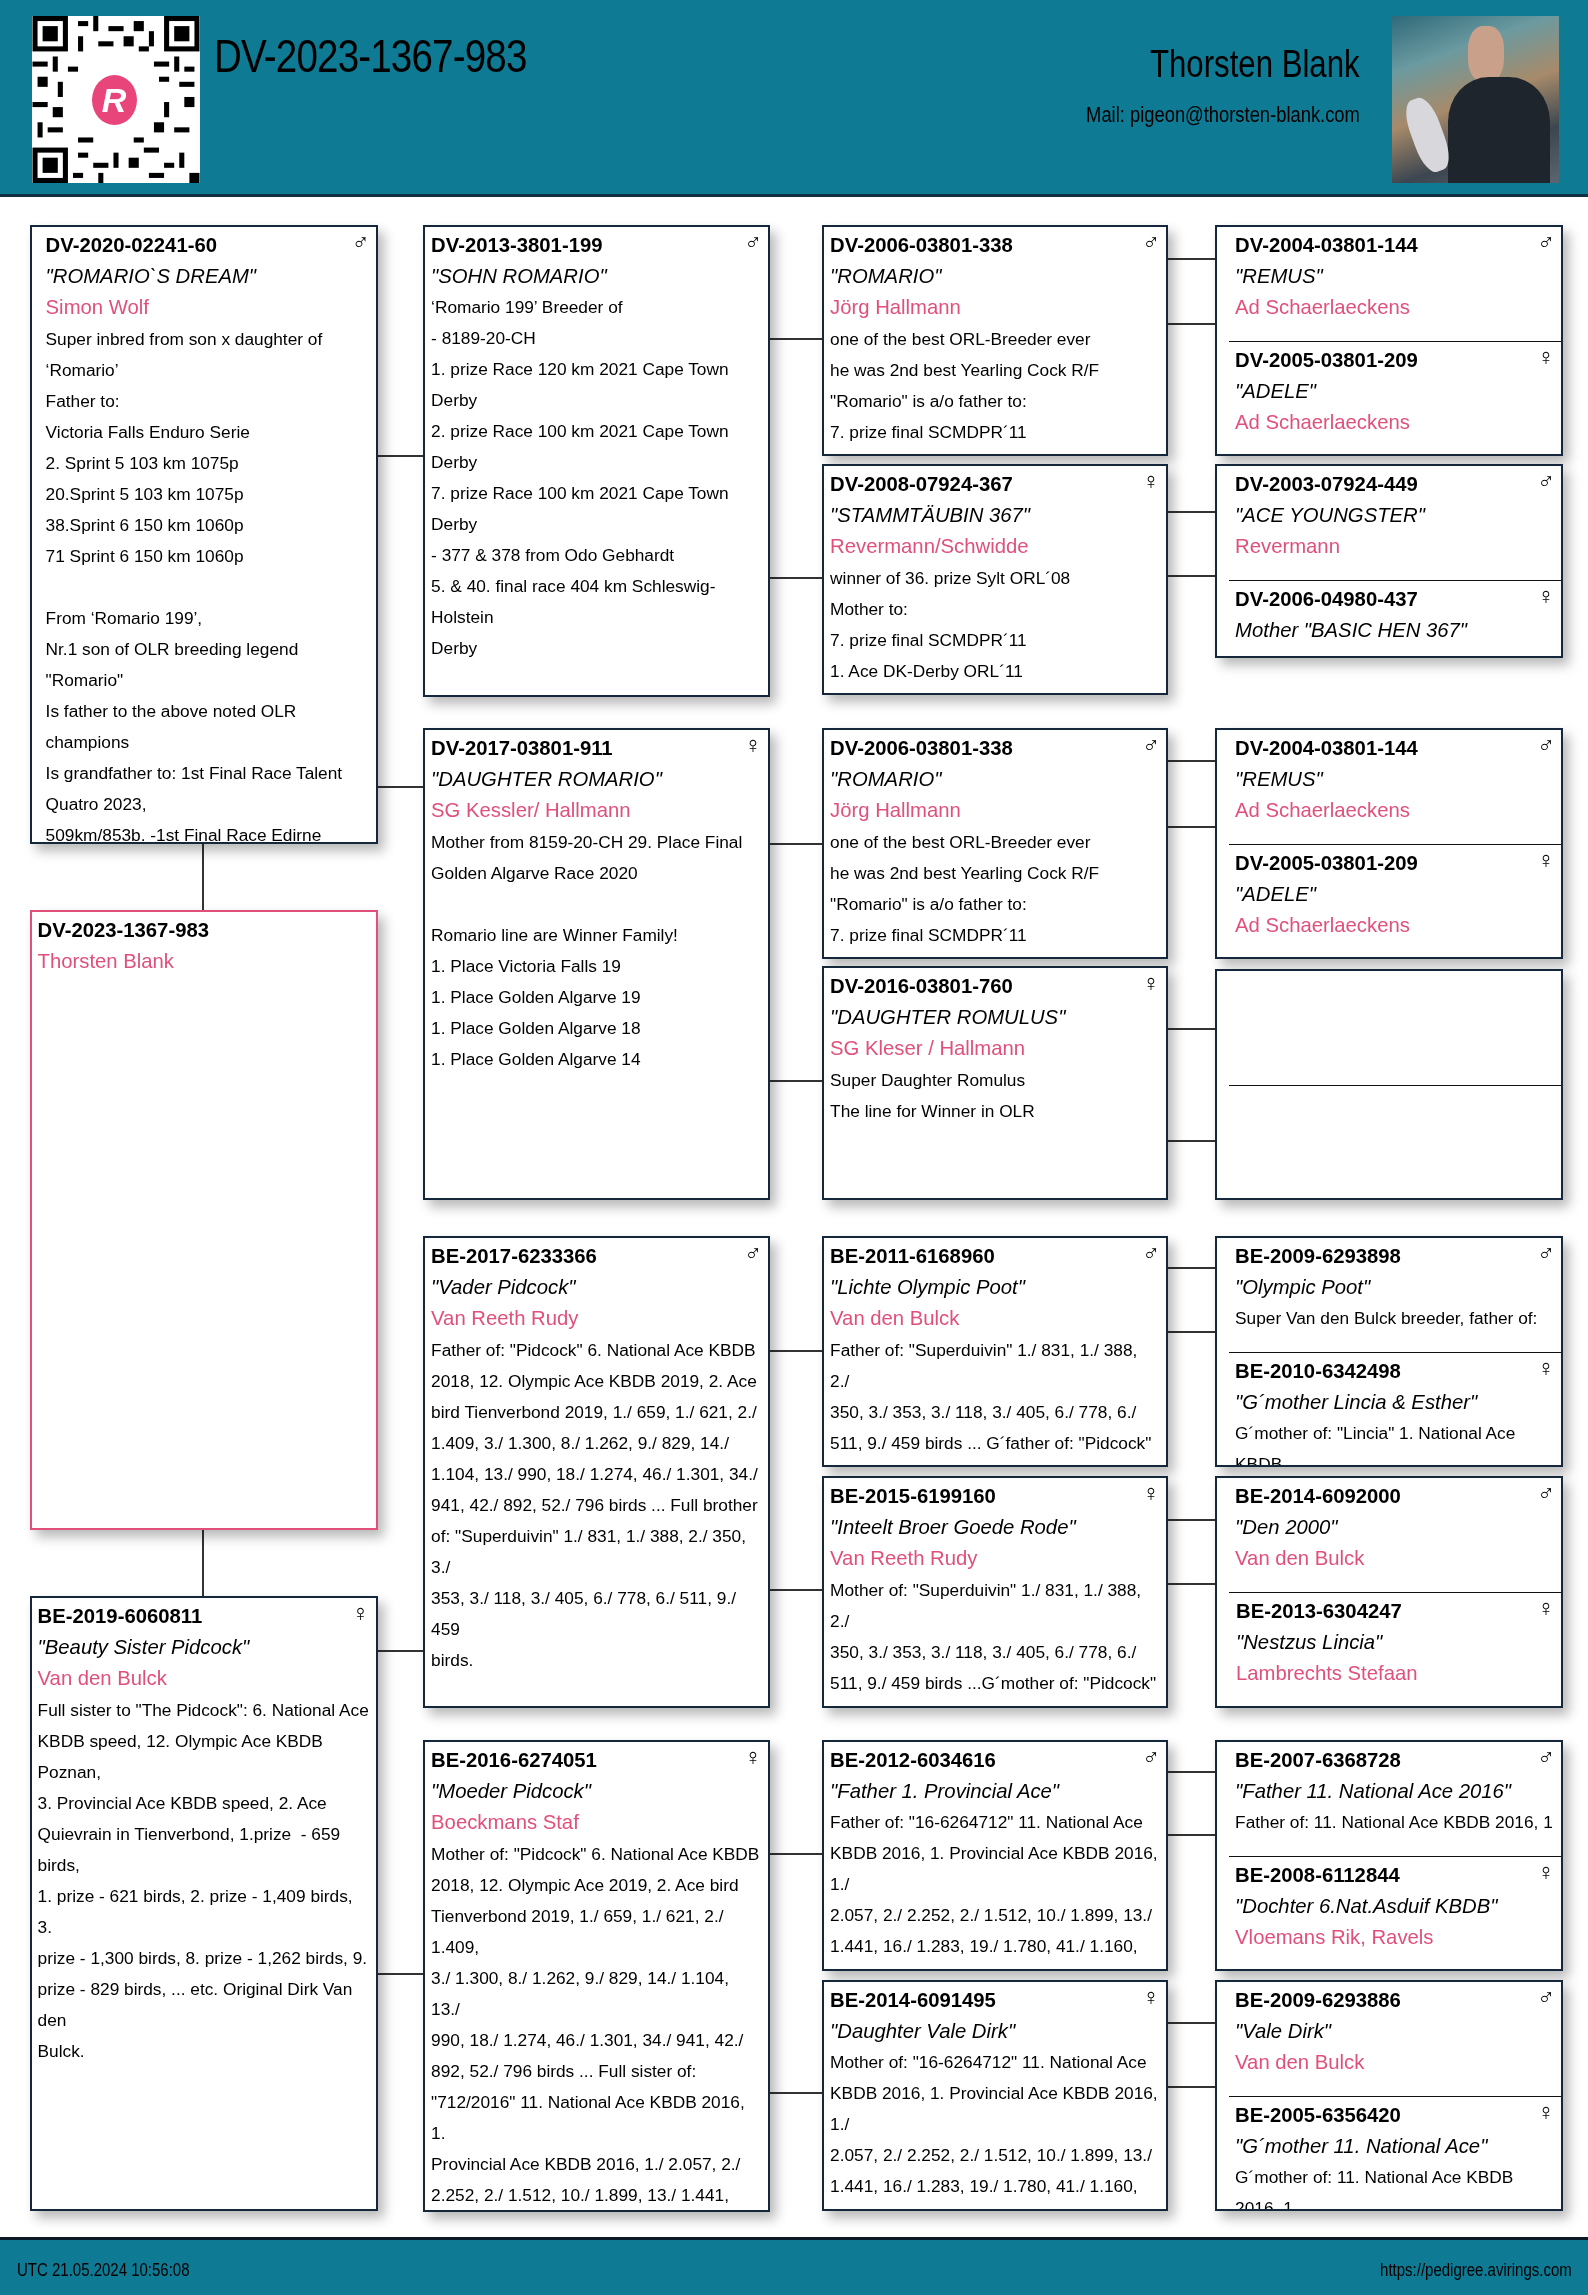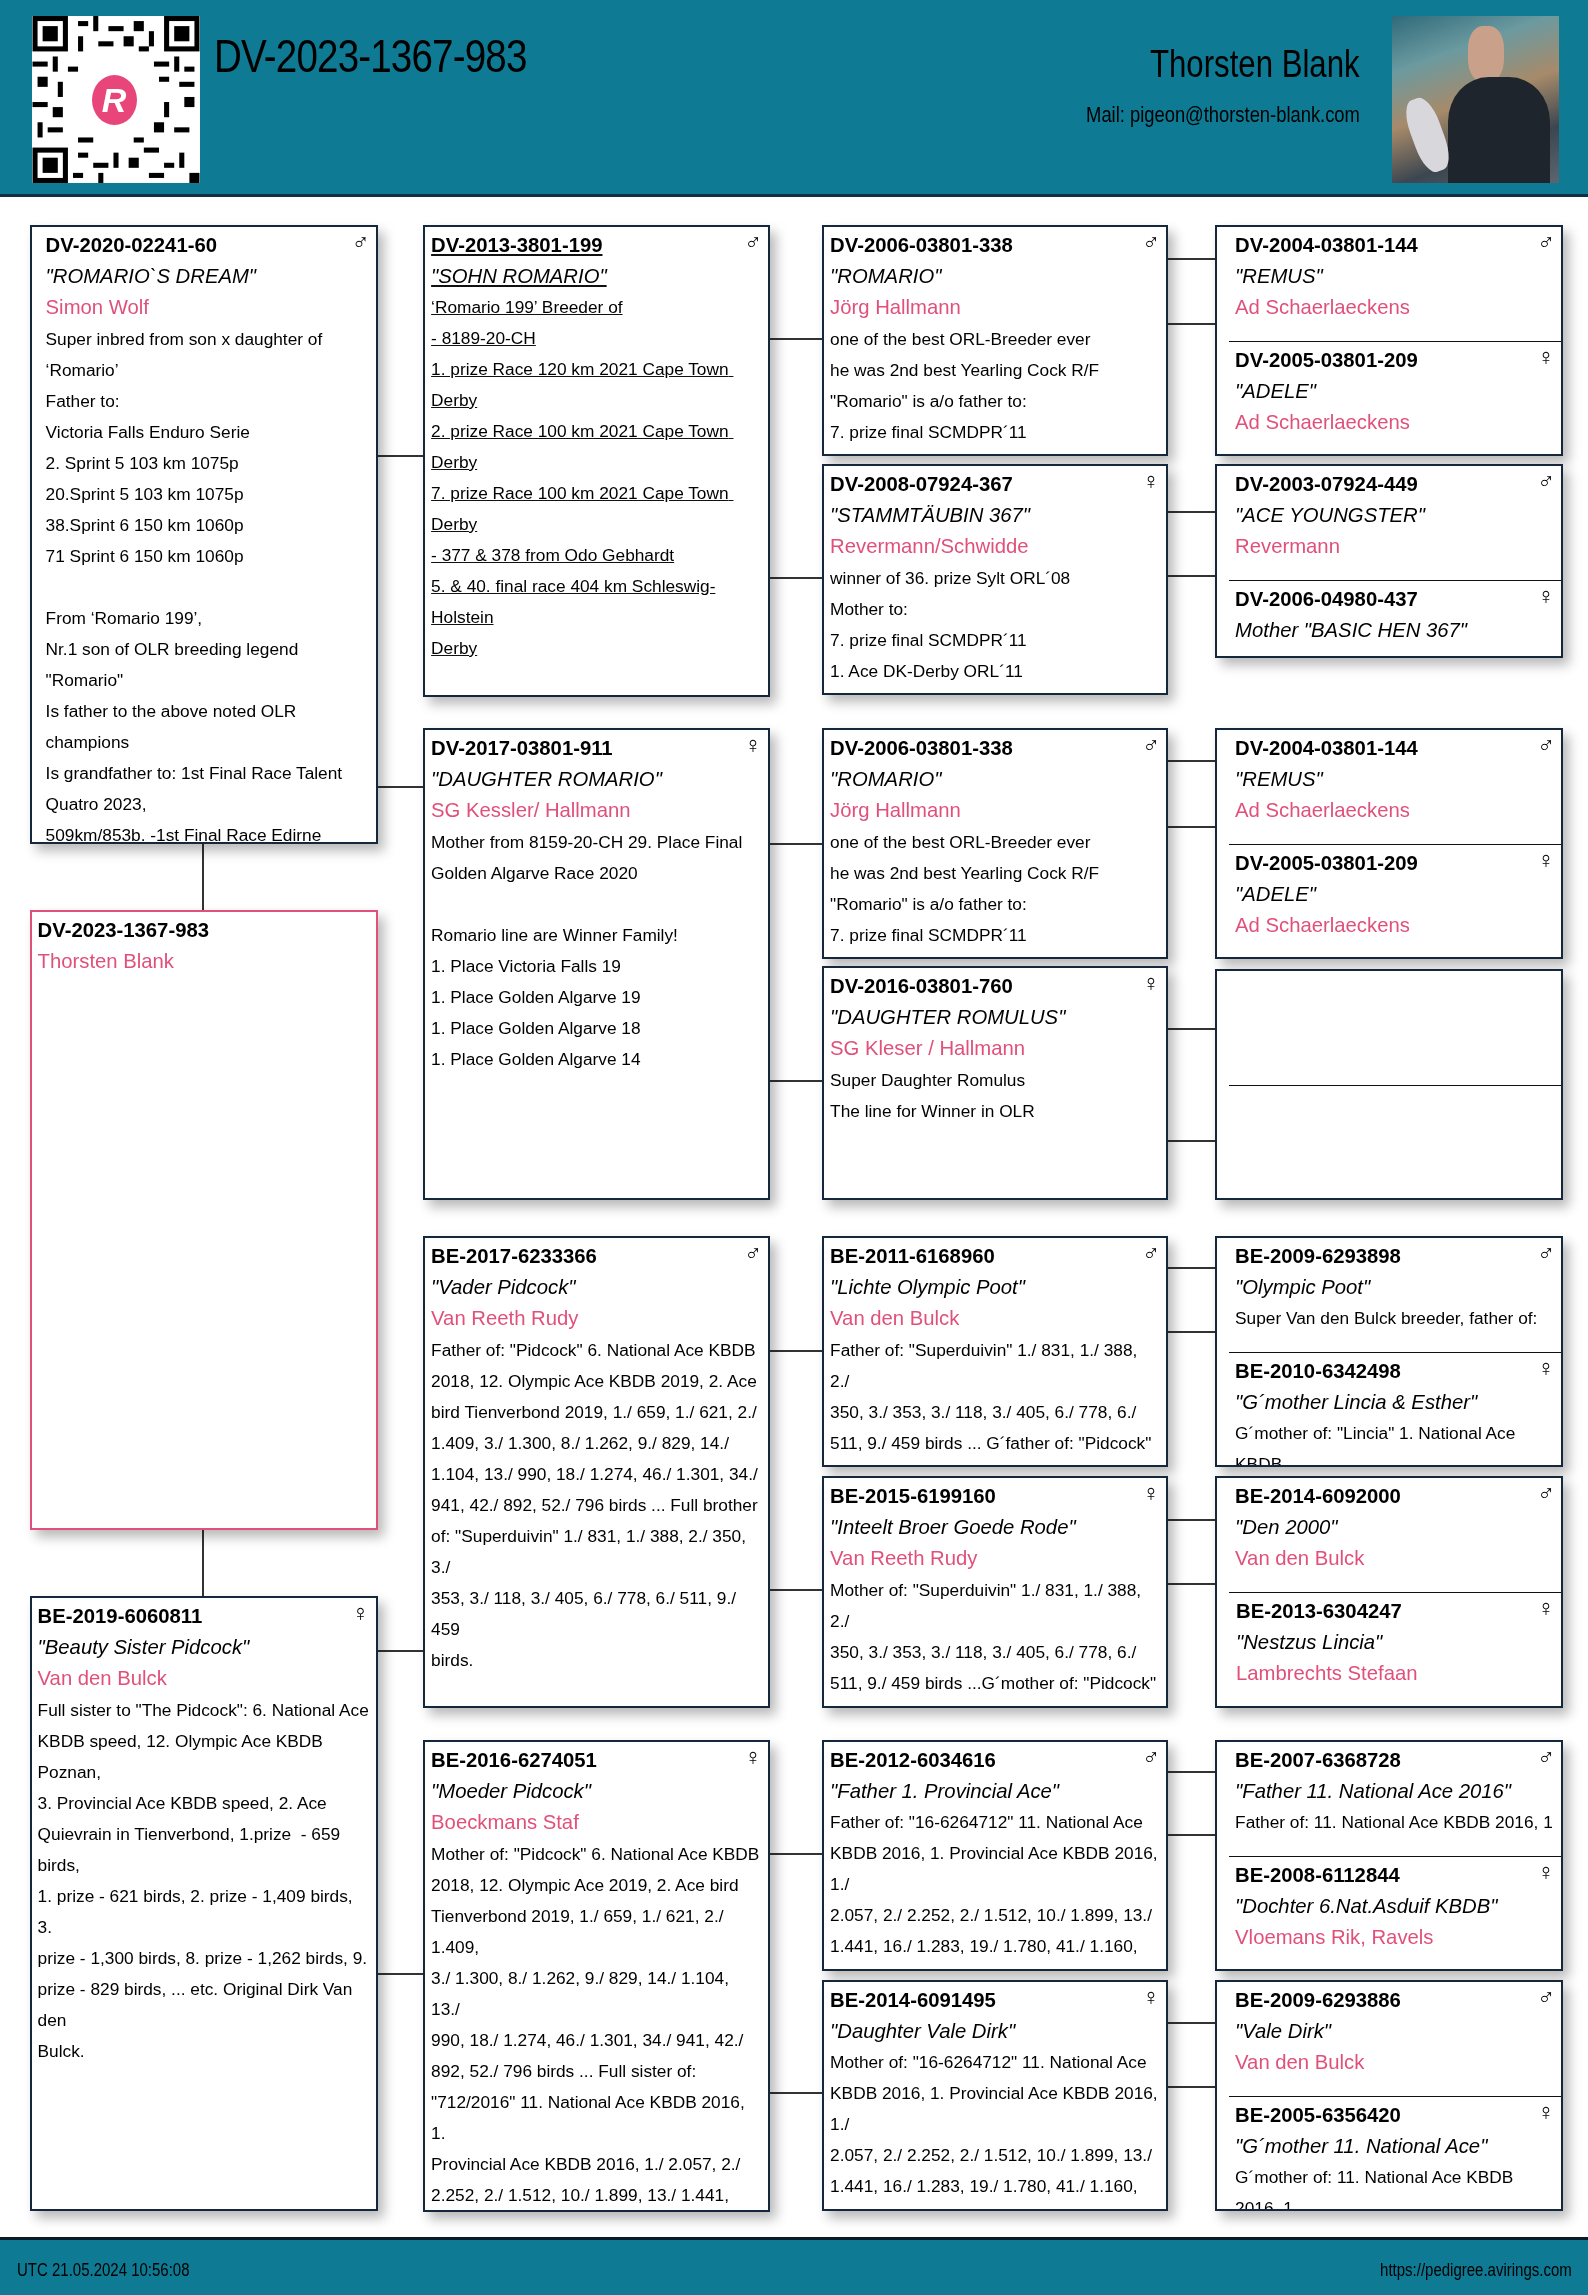--- a/index.html
+++ b/index.html
@@ -182,21 +182,21 @@
 3. Provincial Ace KBDB speed, 2. Ace
 Quievrain in Tienverbond, 1.prize  - 659 birds,
 1. prize - 621 birds, 2. prize - 1,409 birds, 3.
 prize - 1,300 birds, 8. prize - 1,262 birds, 9.
 prize - 829 birds, ... etc. Original Dirk Van den
 Bulck.</div>
   </div>
   <div class="sex">♀</div>
 </div>
 
-<div class="card" style="left:423px;top:225px;width:347px;height:472px;text-decoration:underline;">
+<div class="card" style="left:423px;top:225px;width:347px;height:472px;">
   <div class="pad">
     <div class="ring">DV-2013-3801-199</div>
     <div class="name">"SOHN ROMARIO"</div>
     <div class="notes">‘Romario 199’ Breeder of
 - 8189-20-CH
 1. prize Race 120 km 2021 Cape Town Derby
 2. prize Race 100 km 2021 Cape Town Derby
 7. prize Race 100 km 2021 Cape Town Derby
 - 377 &amp; 378 from Odo Gebhardt
 5. &amp; 40. final race 404 km Schleswig-Holstein

